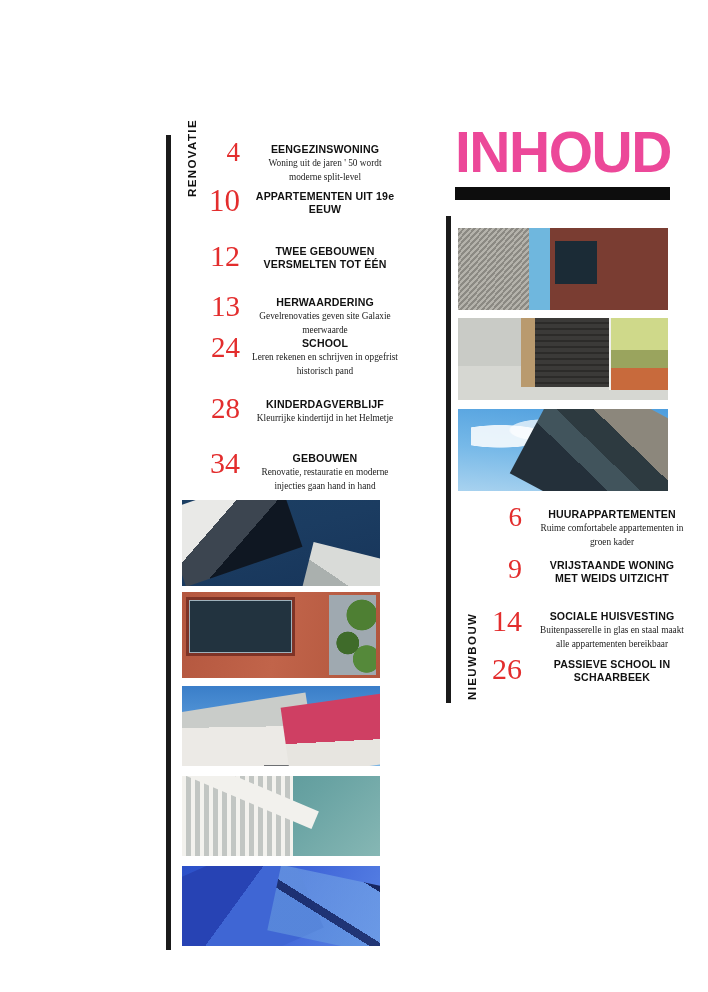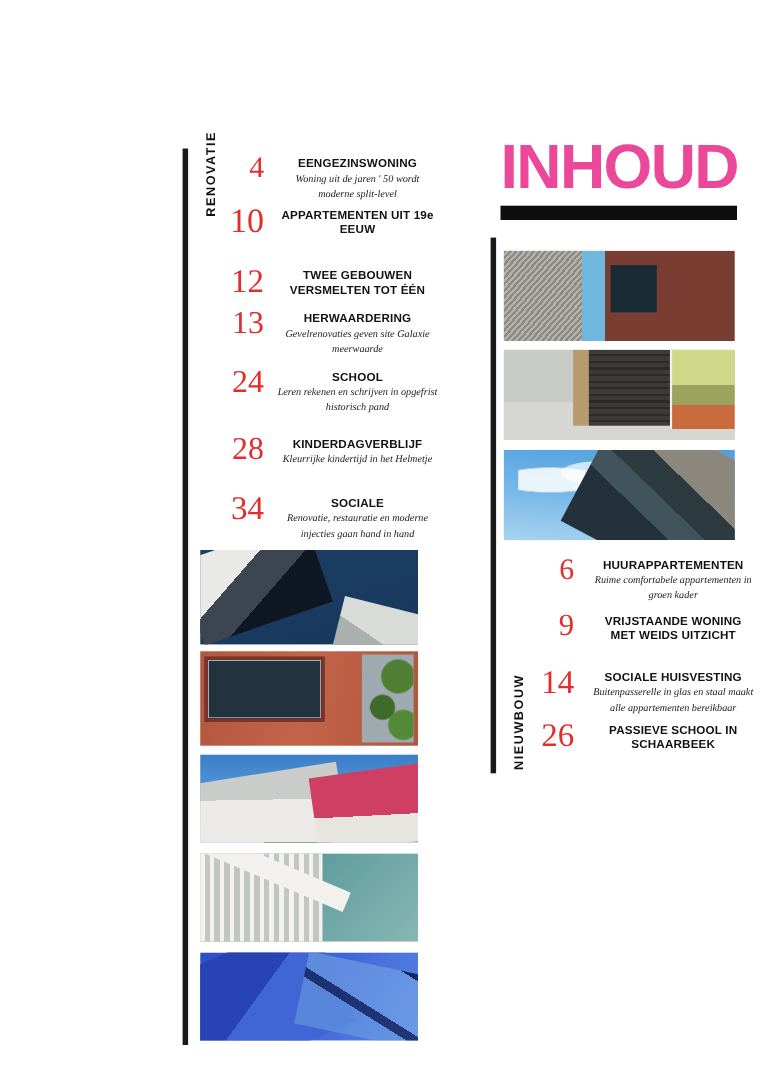--- a/index.html
+++ b/index.html
@@ -63,42 +63,41 @@
     font-weight: 700;
     font-size: 10.6px;
     letter-spacing: 0.15px;
     color: #111;
     line-height: 1.25;
     text-transform: none;
     white-space: pre-line;
   }
   .entry .desc {
     font-family: "Liberation Serif", serif;
-    font-style: italic;
     font-size: 9.3px;
     color: #1b1b1b;
     line-height: 1.45;
     margin-top: 1px;
     white-space: pre-line;
   }
   
   .col-left .num { width: 44px; margin-right: 10px; }
   .col-left .txt { width: 150px; }
   
   .col-right .num { width: 44px; margin-right: 10px; }
   .col-right .txt { width: 160px; }
 
   
   #entry-l0 { left: 196px; top: 141px; }
   #entry-l0 .num { font-size: 27px; }
   #entry-l1 { left: 196px; top: 188px; }
   #entry-l1 .num { font-size: 31px; }
   #entry-l2 { left: 196px; top: 243px; }
   #entry-l2 .num { font-size: 30px; }
-  #entry-l3 { left: 196px; top: 282px; }
+  #entry-l3 { left: 196px; top: 294px; }
   #entry-l3 .num { font-size: 29px; }
   #entry-l4 { left: 196px; top: 335px; }
   #entry-l4 .num { font-size: 29px; }
   #entry-l5 { left: 196px; top: 396px; }
   #entry-l5 .num { font-size: 29px; }
   #entry-l6 { left: 196px; top: 450px; }
   #entry-l6 .num { font-size: 30px; }
 
   
   #entry-r0 { left: 478px; top: 506px; }
@@ -313,21 +312,21 @@
     <div class="num">28</div>
     <div class="txt">
       <div class="title">KINDERDAGVERBLIJF</div>
       <div class="desc">Kleurrijke kindertijd in het Helmetje</div>
     </div>
   </div>
 
   <div class="entry col-left" id="entry-l6">
     <div class="num">34</div>
     <div class="txt">
-      <div class="title">SOCIALE</div>
+      <div class="title">GEBOUWEN</div>
       <div class="desc">Renovatie, restauratie en moderne
 injecties gaan hand in hand</div>
     </div>
   </div>
 
   <div class="photo" id="photo-l0">
     <div class="ph-inner art-gable-night"></div>
   </div>
   <div class="photo" id="photo-l1">
     <div class="ph-inner art-brick-balcony"></div>

